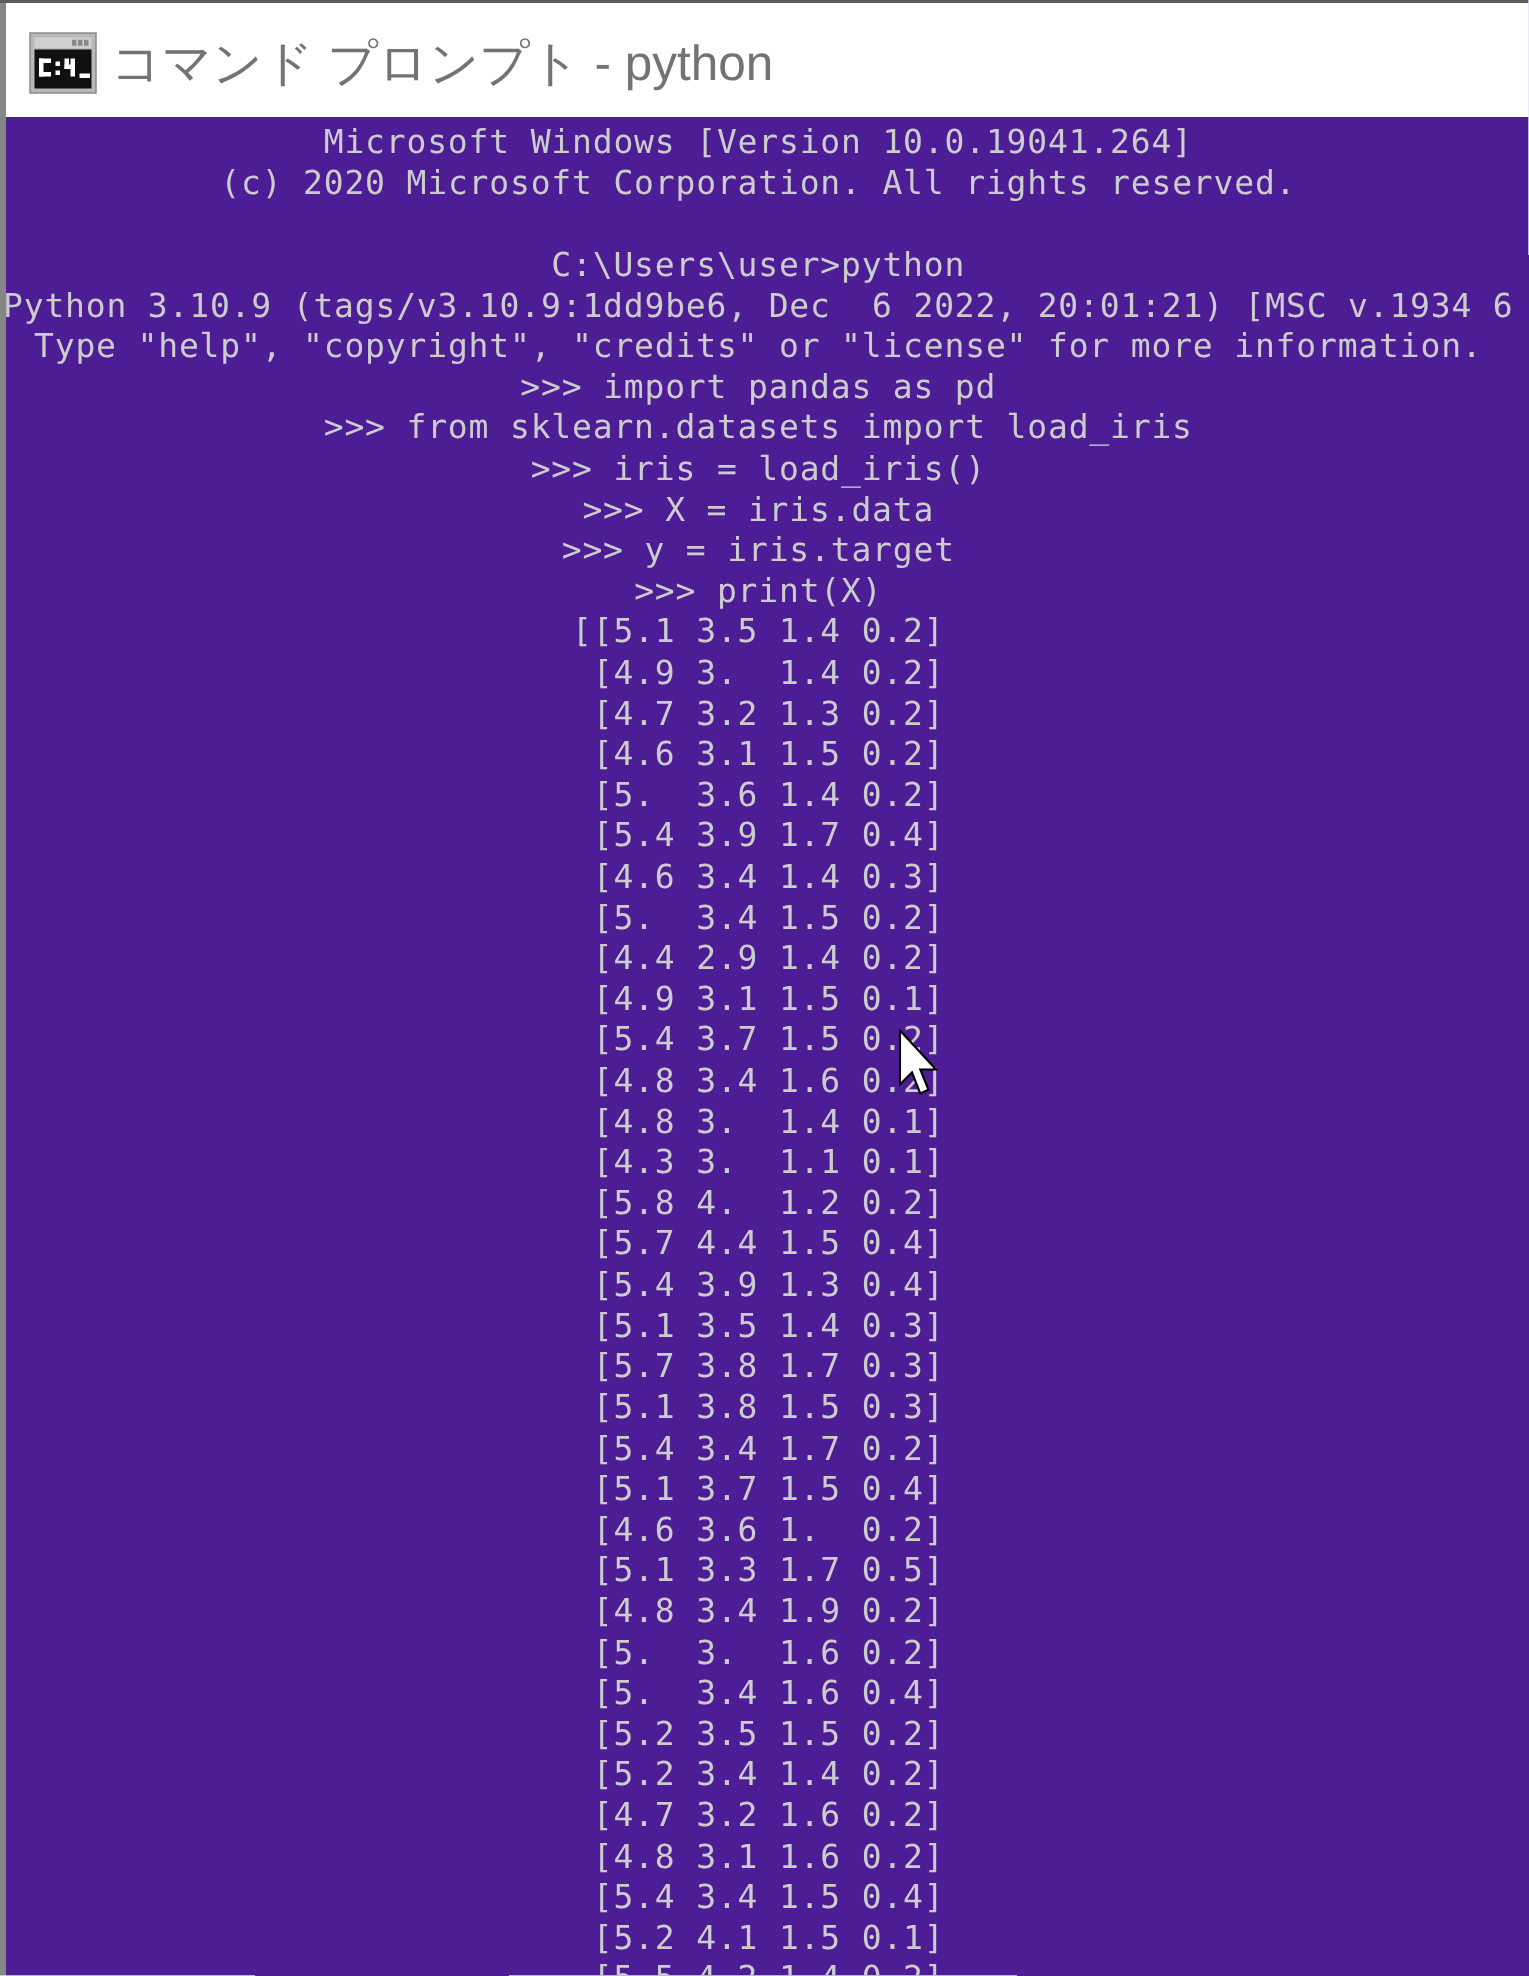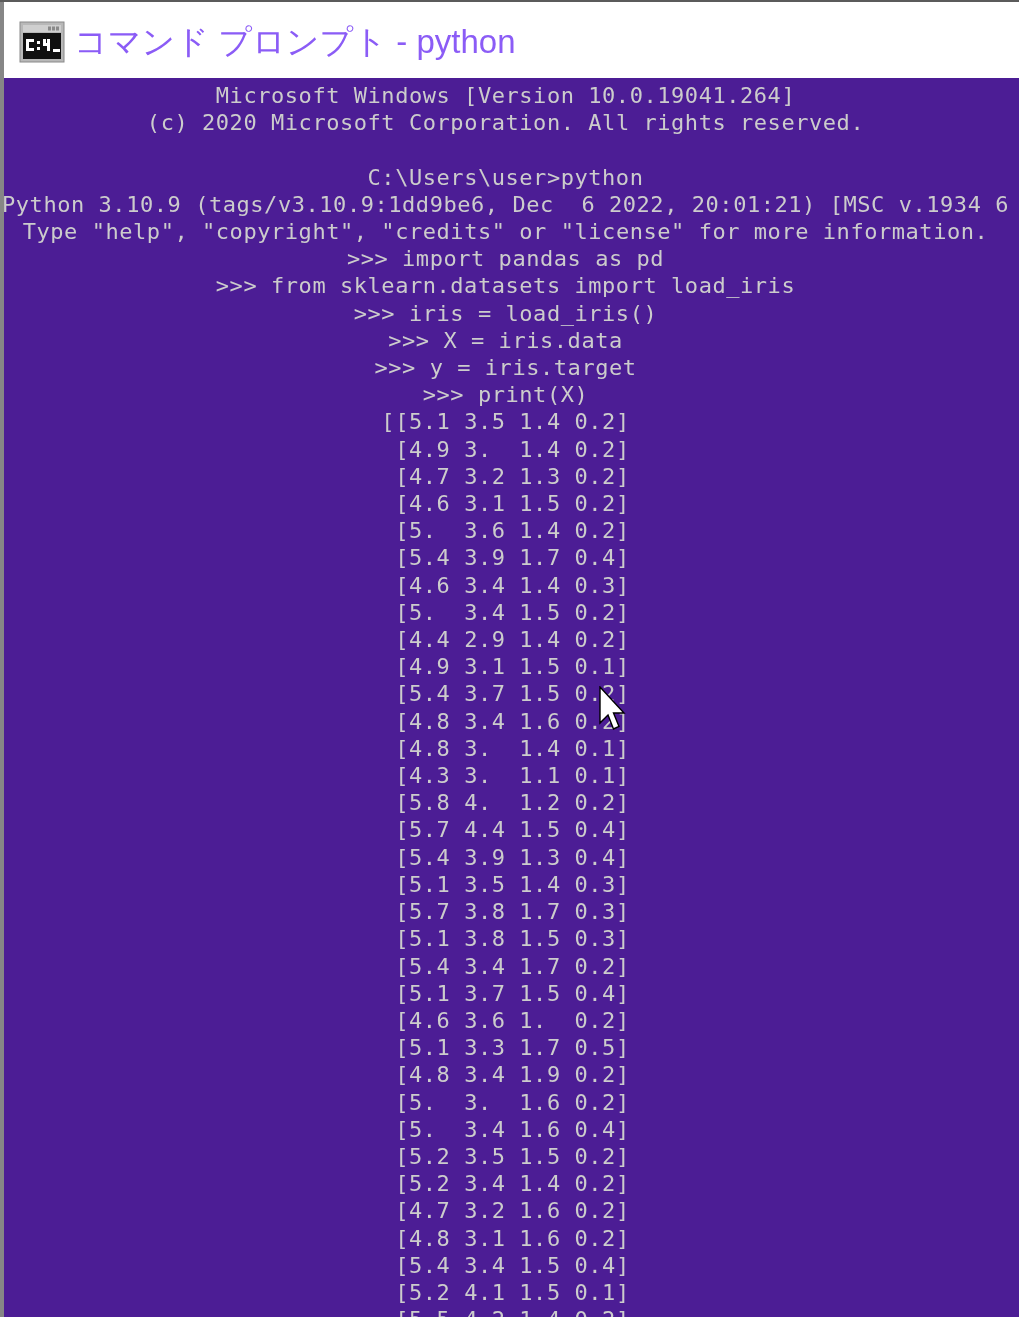--- a/index.html
+++ b/index.html
@@ -119,21 +119,21 @@
           <rect x="19" y="21" width="3" height="3"></rect>
           <rect x="19" y="27" width="3" height="3"></rect>
           <rect x="25" y="19" width="3" height="7"></rect>
           <rect x="25" y="23" width="7" height="3"></rect>
           <rect x="29" y="19" width="3" height="12"></rect>
           <rect x="35" y="29" width="7" height="3"></rect>
         </g>
       </svg>
     </span>
 
-    <span id="title-text" style="color: #8b5cf6;">コマンド プロンプト - python</span>
+    <span id="title-text" style="color: #737373;">コマンド プロンプト - python</span>
   </div>
 
   <div id="console" style="background: #4c1d95; text-align: center;">
     <pre id="console-text" style="color: rgb(204, 204, 204); font-size: 22px; line-height: 27.2px;">Microsoft Windows [Version 10.0.19041.264]
 (c) 2020 Microsoft Corporation. All rights reserved.
 
 C:\Users\user&gt;python
 Python 3.10.9 (tags/v3.10.9:1dd9be6, Dec  6 2022, 20:01:21) [MSC v.1934 6
 Type "help", "copyright", "credits" or "license" for more information.
 &gt;&gt;&gt; import pandas as pd

